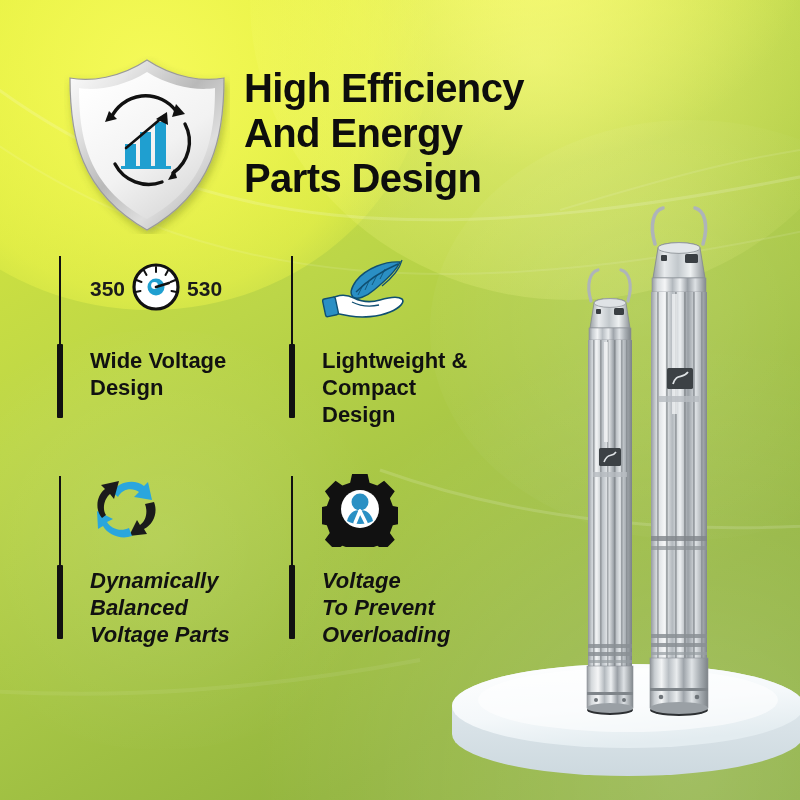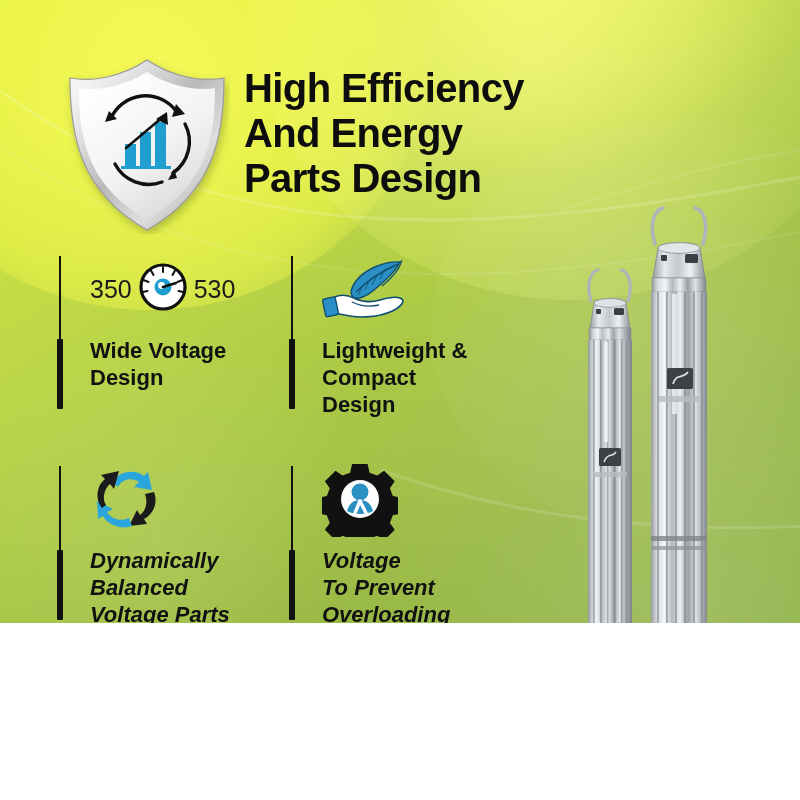--- a/index.html
+++ b/index.html
@@ -1,18 +1,18 @@
 <!DOCTYPE html>
 <html><head>
 <meta charset="utf-8">
 <style>
   html,body{margin:0;padding:0;}
   body{width:800px;height:800px;overflow:hidden;font-family:"Liberation Sans",sans-serif;}
 
-  .poster{position:relative;width:800px;height:623px;overflow:hidden;
+  .poster{position:relative;width:800px;height:800px;overflow:hidden;
     background:
       radial-gradient(circle at 86% 96%, rgba(255,255,255,.20) 0%, rgba(255,255,255,0) 42%),
       radial-gradient(ellipse 620px 430px at 18% 2%, #e0ee3a 0%, rgba(224,238,58,0) 62%),
       radial-gradient(ellipse 430px 330px at 66% -6%, #f2f75e 0%, rgba(242,247,94,0) 65%),
       linear-gradient(150deg,#dbe93a 0%,#cfe23f 16%,#bcd648 36%,#a6c545 58%,#93b53e 78%,#87ac3a 100%);
   }
   
   .swirl{position:absolute;border-radius:50%;pointer-events:none;}
   .s1{left:-130px;top:-210px;width:560px;height:520px;
       background:radial-gradient(circle at 50% 55%,rgba(246,250,90,.95) 0%,rgba(240,247,75,.55) 55%,rgba(240,247,75,0) 72%);}
@@ -33,24 +33,24 @@
 
   
   .features{position:absolute;left:56px;top:252px;width:480px;}
   .frow{display:flex;}
   .fcell{position:relative;width:232px;box-sizing:border-box;padding-left:34px;}
   .fcell.r2{padding-left:34px;}
   .divider{position:absolute;left:0;top:4px;width:8px;height:100%;}
   .divider .thin{position:absolute;left:3px;top:0;width:2px;height:52%;background:#111;}
   .divider .thick{position:absolute;left:1px;top:50%;width:6px;height:42%;background:#111;border-radius:1px;}
   .ficon{height:74px;display:flex;align-items:center;}
-  .ftext{font-size:22px;line-height:1.22;font-weight:bold;color:#111;margin-top:12px;}
+  .ftext{font-size:22px;line-height:1.22;font-weight:bold;color:#111;margin-top:22px;}
   .ftext div{white-space:nowrap;}
   .gauge-row{display:flex;align-items:center;gap:5px;height:74px;}
-  .gnum{font-size:25px;color:#1b1b1b;font-weight:normal;}
+  .gnum{font-size:21px;color:#1b1b1b;font-weight:bold;}
 
   
   .podium{position:absolute;left:452px;top:660px;width:352px;height:120px;}
   .pumps{position:absolute;left:560px;top:196px;width:250px;height:530px;}
 </style>
 </head>
 <body>
 
 <div class="poster">
 

